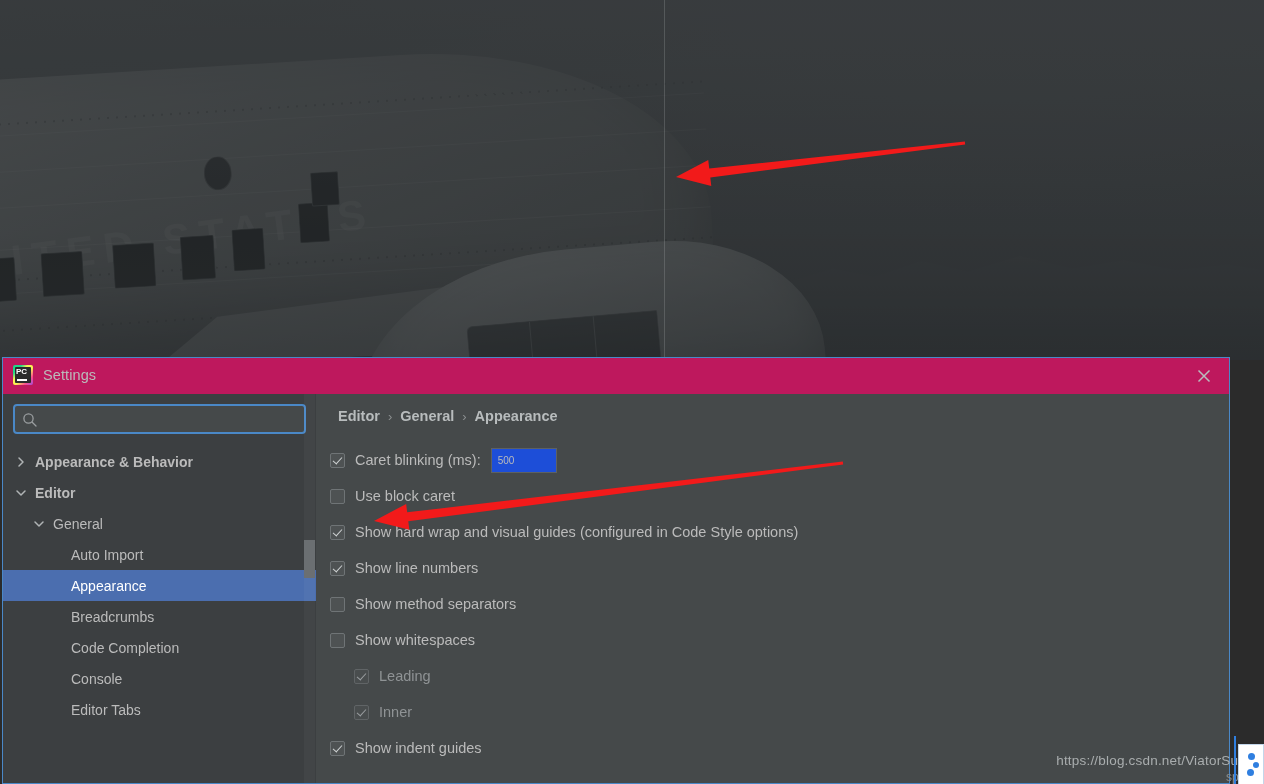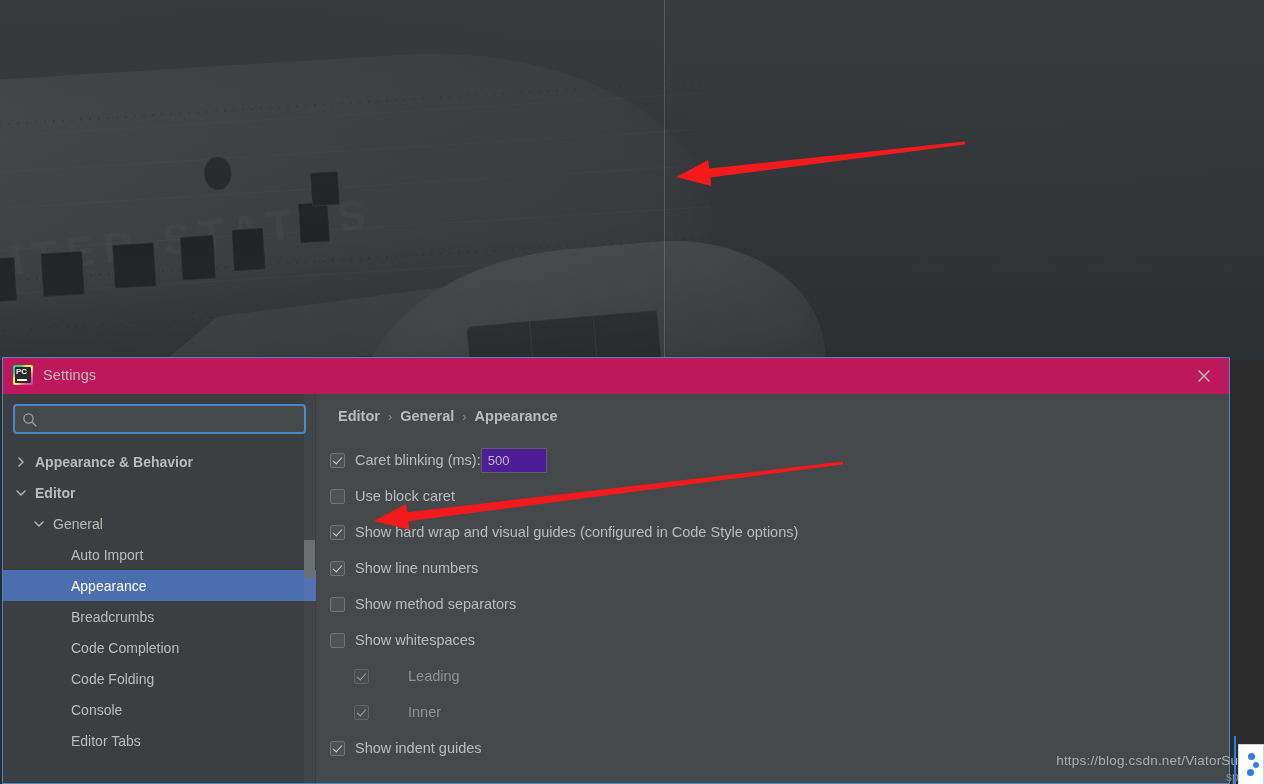--- a/index.html
+++ b/index.html
@@ -356,21 +356,21 @@
   }
   .opt-row {
     position: relative;
     height: 36px;
     display: flex;
     align-items: center;
     color: #bbbbbb;
     font-size: 14.5px;
     white-space: nowrap;
   }
-  .opt-row.indent { padding-left: 24px; gap: 29px; }
+  .opt-row.indent { padding-left: 24px; }
   .opt-row .cb {
     width: 15px; height: 15px;
     box-sizing: border-box;
     border: 1px solid #6f7476;
     border-radius: 2px;
     background: #4e5253;
     margin-right: 10px;
     flex: 0 0 auto;
     position: relative;
     cursor: pointer;
@@ -385,27 +385,27 @@
     transform: rotate(42deg);
   }
   .opt-row.dim { color: #8f9395; }
   .opt-row.dim .cb { border-color: #606466; background: #494d4e; }
   .opt-row.dim .cb.checked::after { border-color: #9a9ea0; }
 
   .num-field {
     width: 66px;
     height: 25px;
     box-sizing: border-box;
-    background: #4c1d95;
+    background: #1d4ed8;
     border: 1px solid #5d6163;
     color: #bbbbbb;
-    font-size: 13px;
+    font-size: 10px;
     font-family: "Liberation Sans", sans-serif;
     padding: 0 6px;
-    margin-left: 0;
+    margin-left: 10px;
     outline: none;
   }
 
   
   .watermark {
     position: absolute;
     right: 18px;
     top: 753px;
     font-size: 13.5px;
     color: #a9adae;
@@ -552,24 +552,20 @@
             <span class="twisty"></span>
             <span class="label" style="margin-left: 6px;">Appearance</span>
           </div>
           <div class="tree-row" style="padding-left: 46px;">
             <span class="twisty"></span>
             <span class="label" style="margin-left: 6px;">Breadcrumbs</span>
           </div>
           <div class="tree-row" style="padding-left: 46px;">
             <span class="twisty"></span>
             <span class="label" style="margin-left: 6px;">Code Completion</span>
-          </div>
-          <div class="tree-row" style="padding-left: 46px;">
-            <span class="twisty"></span>
-            <span class="label" style="margin-left: 6px;">Code Folding</span>
           </div>
           <div class="tree-row" style="padding-left: 46px;">
             <span class="twisty"></span>
             <span class="label" style="margin-left: 6px;">Console</span>
           </div>
           <div class="tree-row" style="padding-left: 46px;">
             <span class="twisty"></span>
             <span class="label" style="margin-left: 6px;">Editor Tabs</span>
           </div>
         </div>

